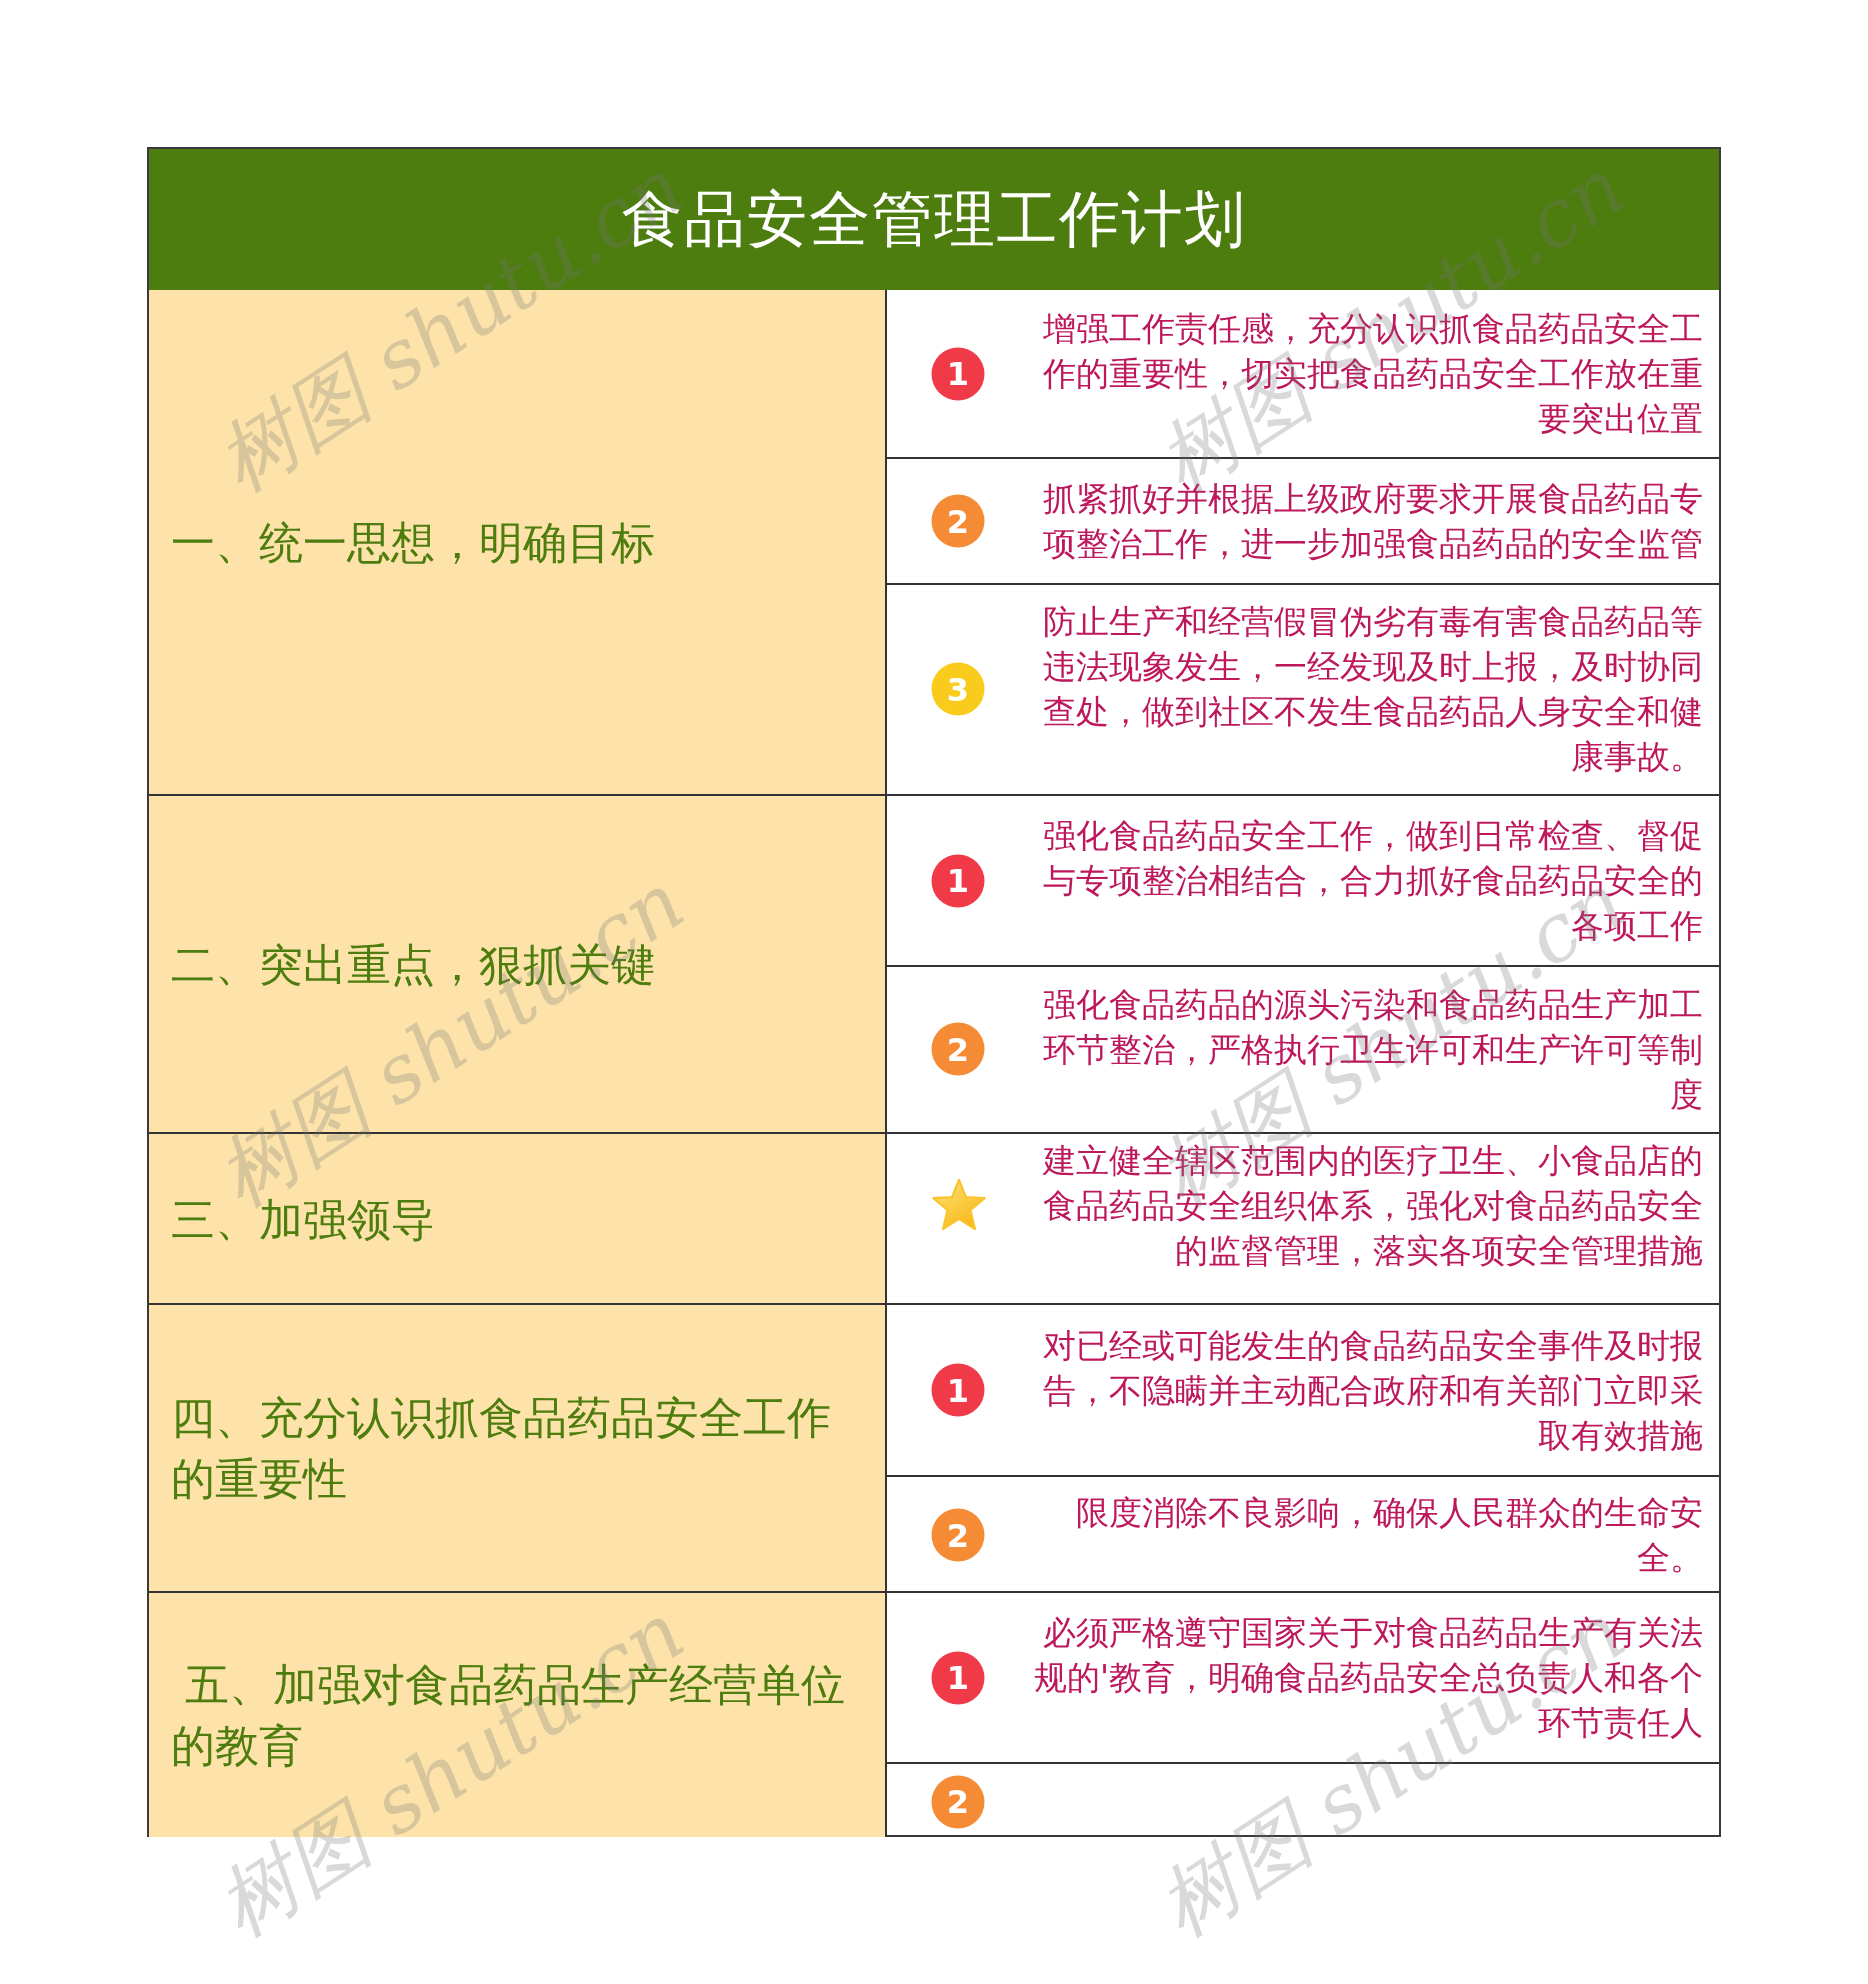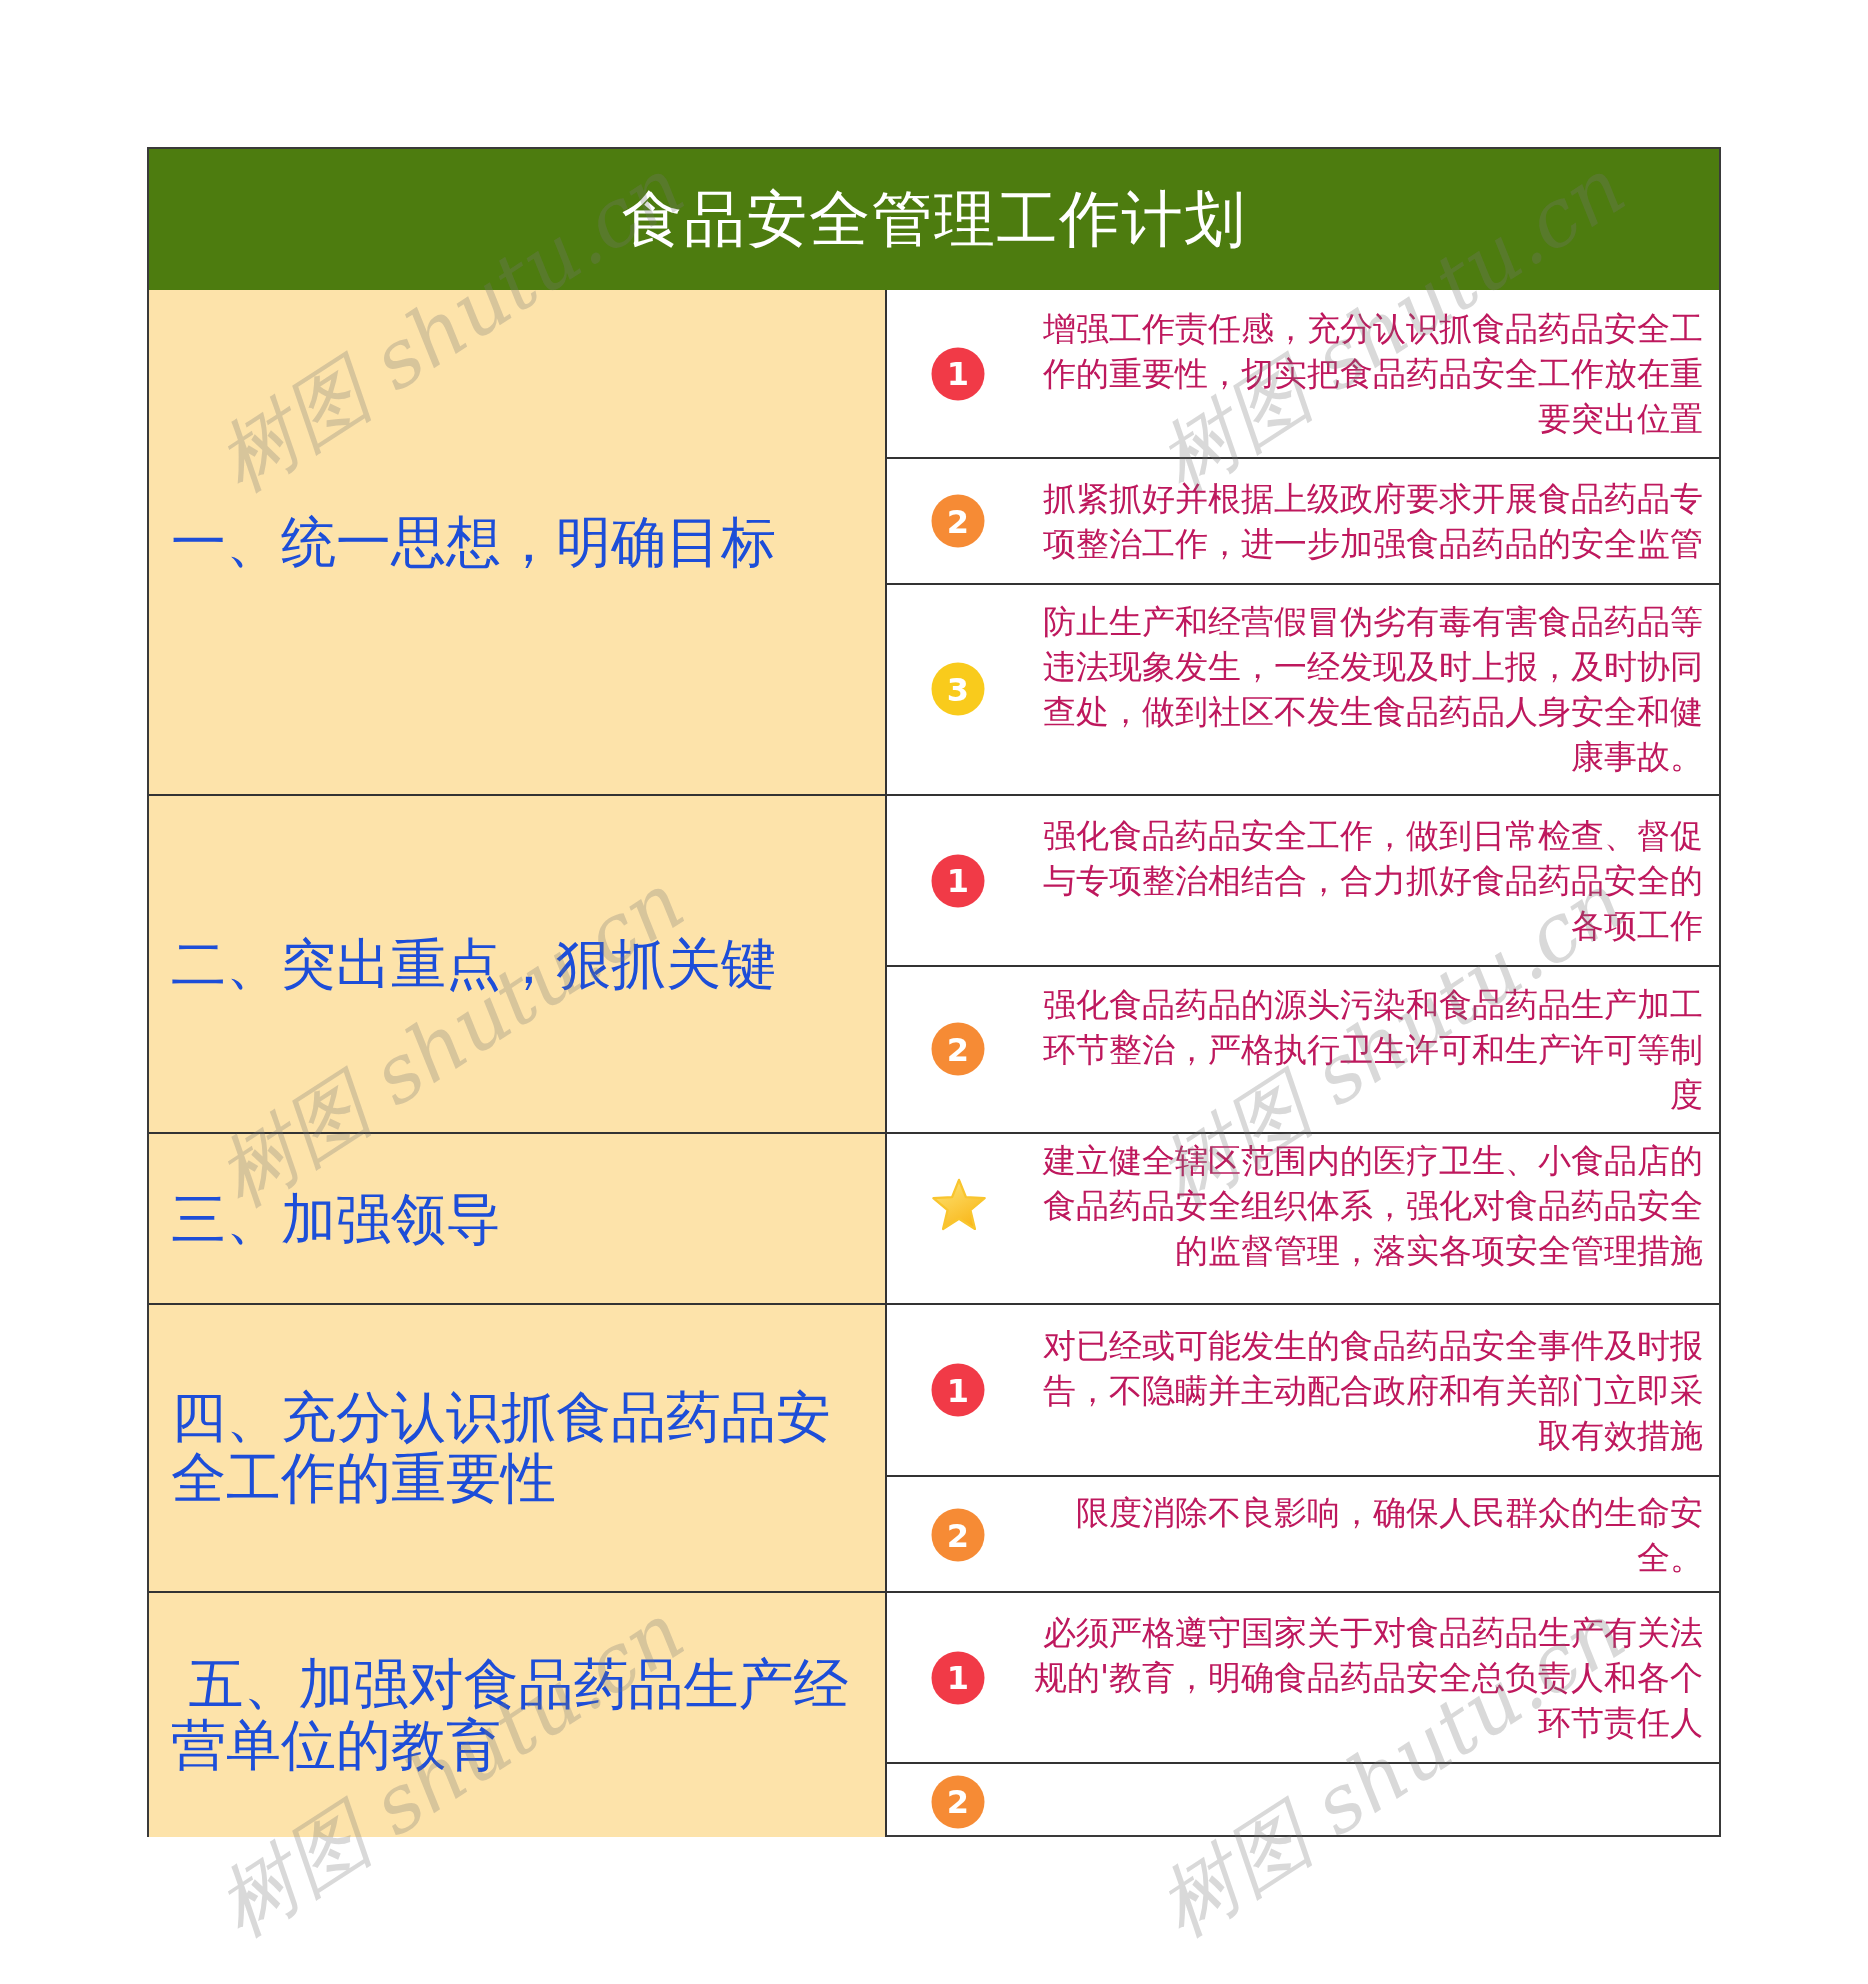--- a/index.html
+++ b/index.html
@@ -7,21 +7,21 @@
          font-family: "DejaVu Sans", "Liberation Sans", sans-serif; }
   .table { position: absolute; left: 147px; top: 147px; width: 1574px; height: 1690px;
            border: 2.2px solid #3a3a3a; box-sizing: border-box; background: #fff; }
   .header { position: absolute; left: 0; top: 0; width: 100%; height: 141px; background: #4d7c0f;
             display: flex; align-items: center; justify-content: center; }
   .header-title { color: #ffffff; font-size: 61px; letter-spacing: 1.5px; }
   .group { position: absolute; left: 0; width: 100%; box-sizing: border-box; border-top: 2.9px solid #333; }
   .group-label { position: absolute; left: 0; top: 0; bottom: 0; width: 738px; background: #FDE3AA;
                  border-right: 2.9px solid #333; box-sizing: border-box;
                  display: flex; align-items: center; padding: 0 22px 0 22px; }
-  .group-label span { font-size: 55px; color: #1d4ed8; line-height: 61px; white-space: pre-wrap; }
+  .group-label span { font-size: 44px; color: #4d7c0f; line-height: 61px; white-space: pre-wrap; }
   .item { position: absolute; left: 738px; right: 0; box-sizing: border-box; border-top: 2.9px solid #333;
           display: flex; align-items: center; }
   .item.first { border-top: none; }
   .badge { position: absolute; left: 45px; top: 50%; transform: translate(-50%, -50%);
            width: 53px; height: 53px; border-radius: 50%; display: flex; align-items: center; justify-content: center;
            color: #fff; font-size: 32px; font-weight: bold; margin-left: 26px; }
   .badge.red { background: #F13A47; }
   .badge.orange { background: #F68B35; }
   .badge.yellow { background: #F9CB1C; }
   .star { position: absolute; left: 72px; top: 50%; transform: translate(-50%, -50%); width: 57px; height: 55px; }

